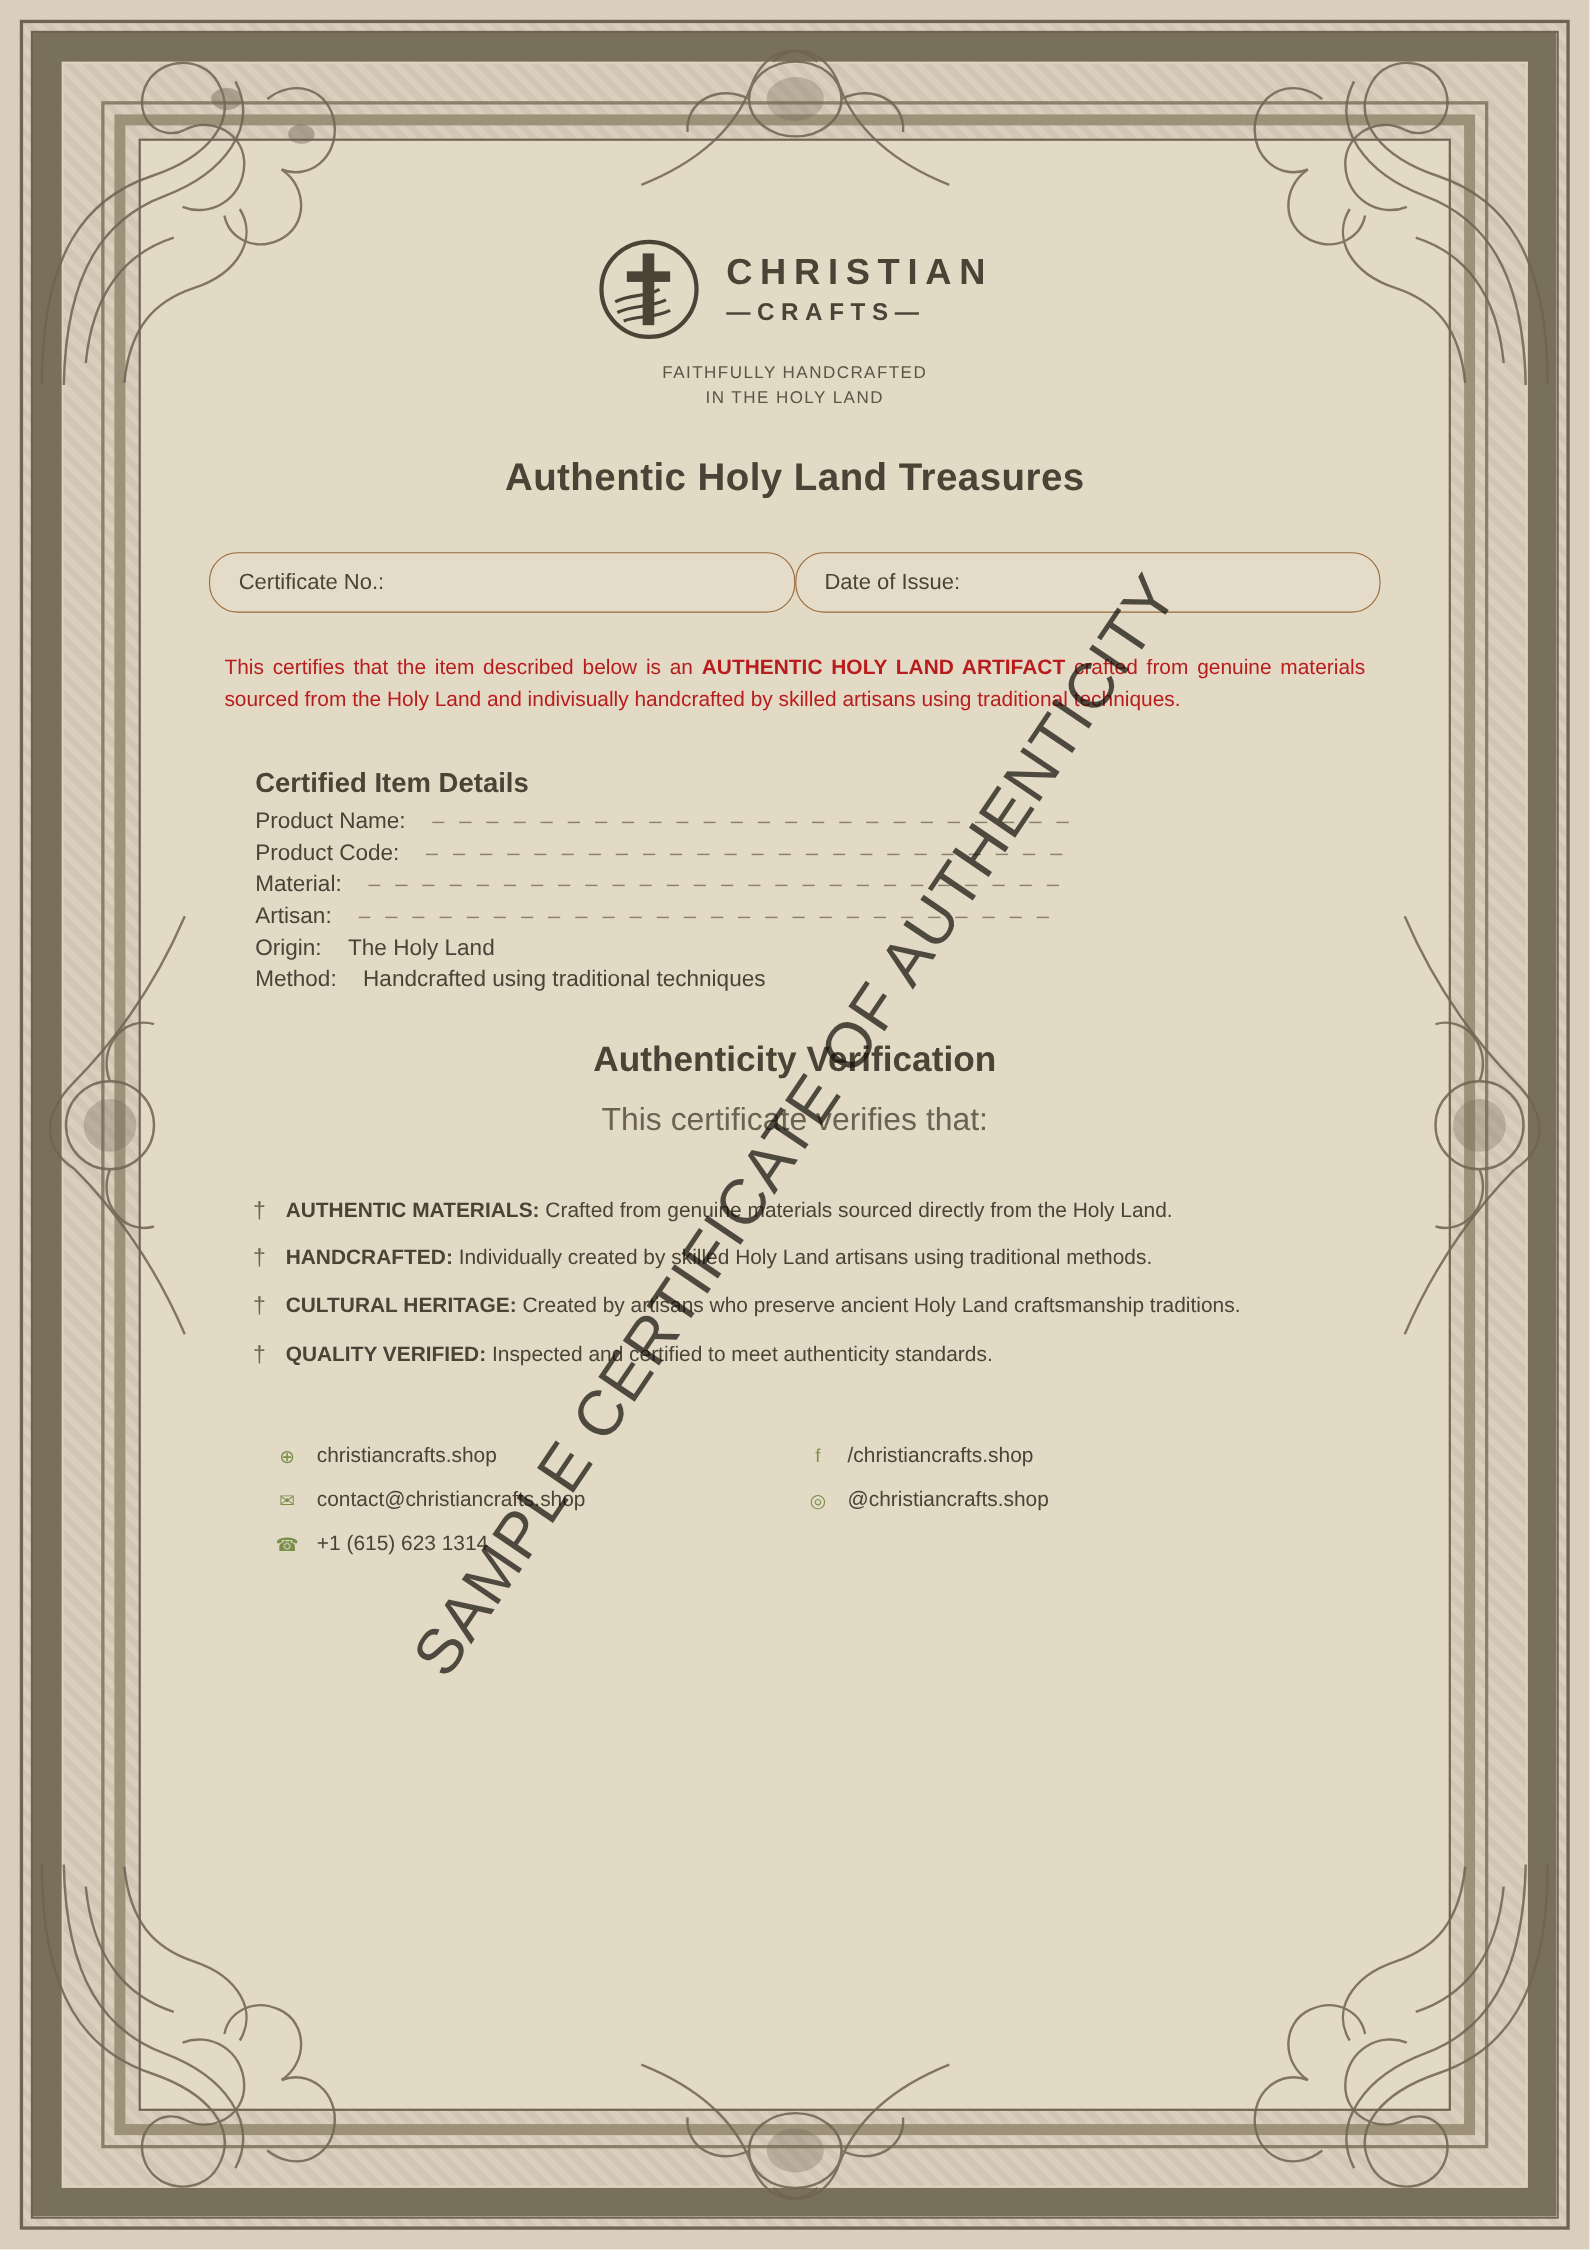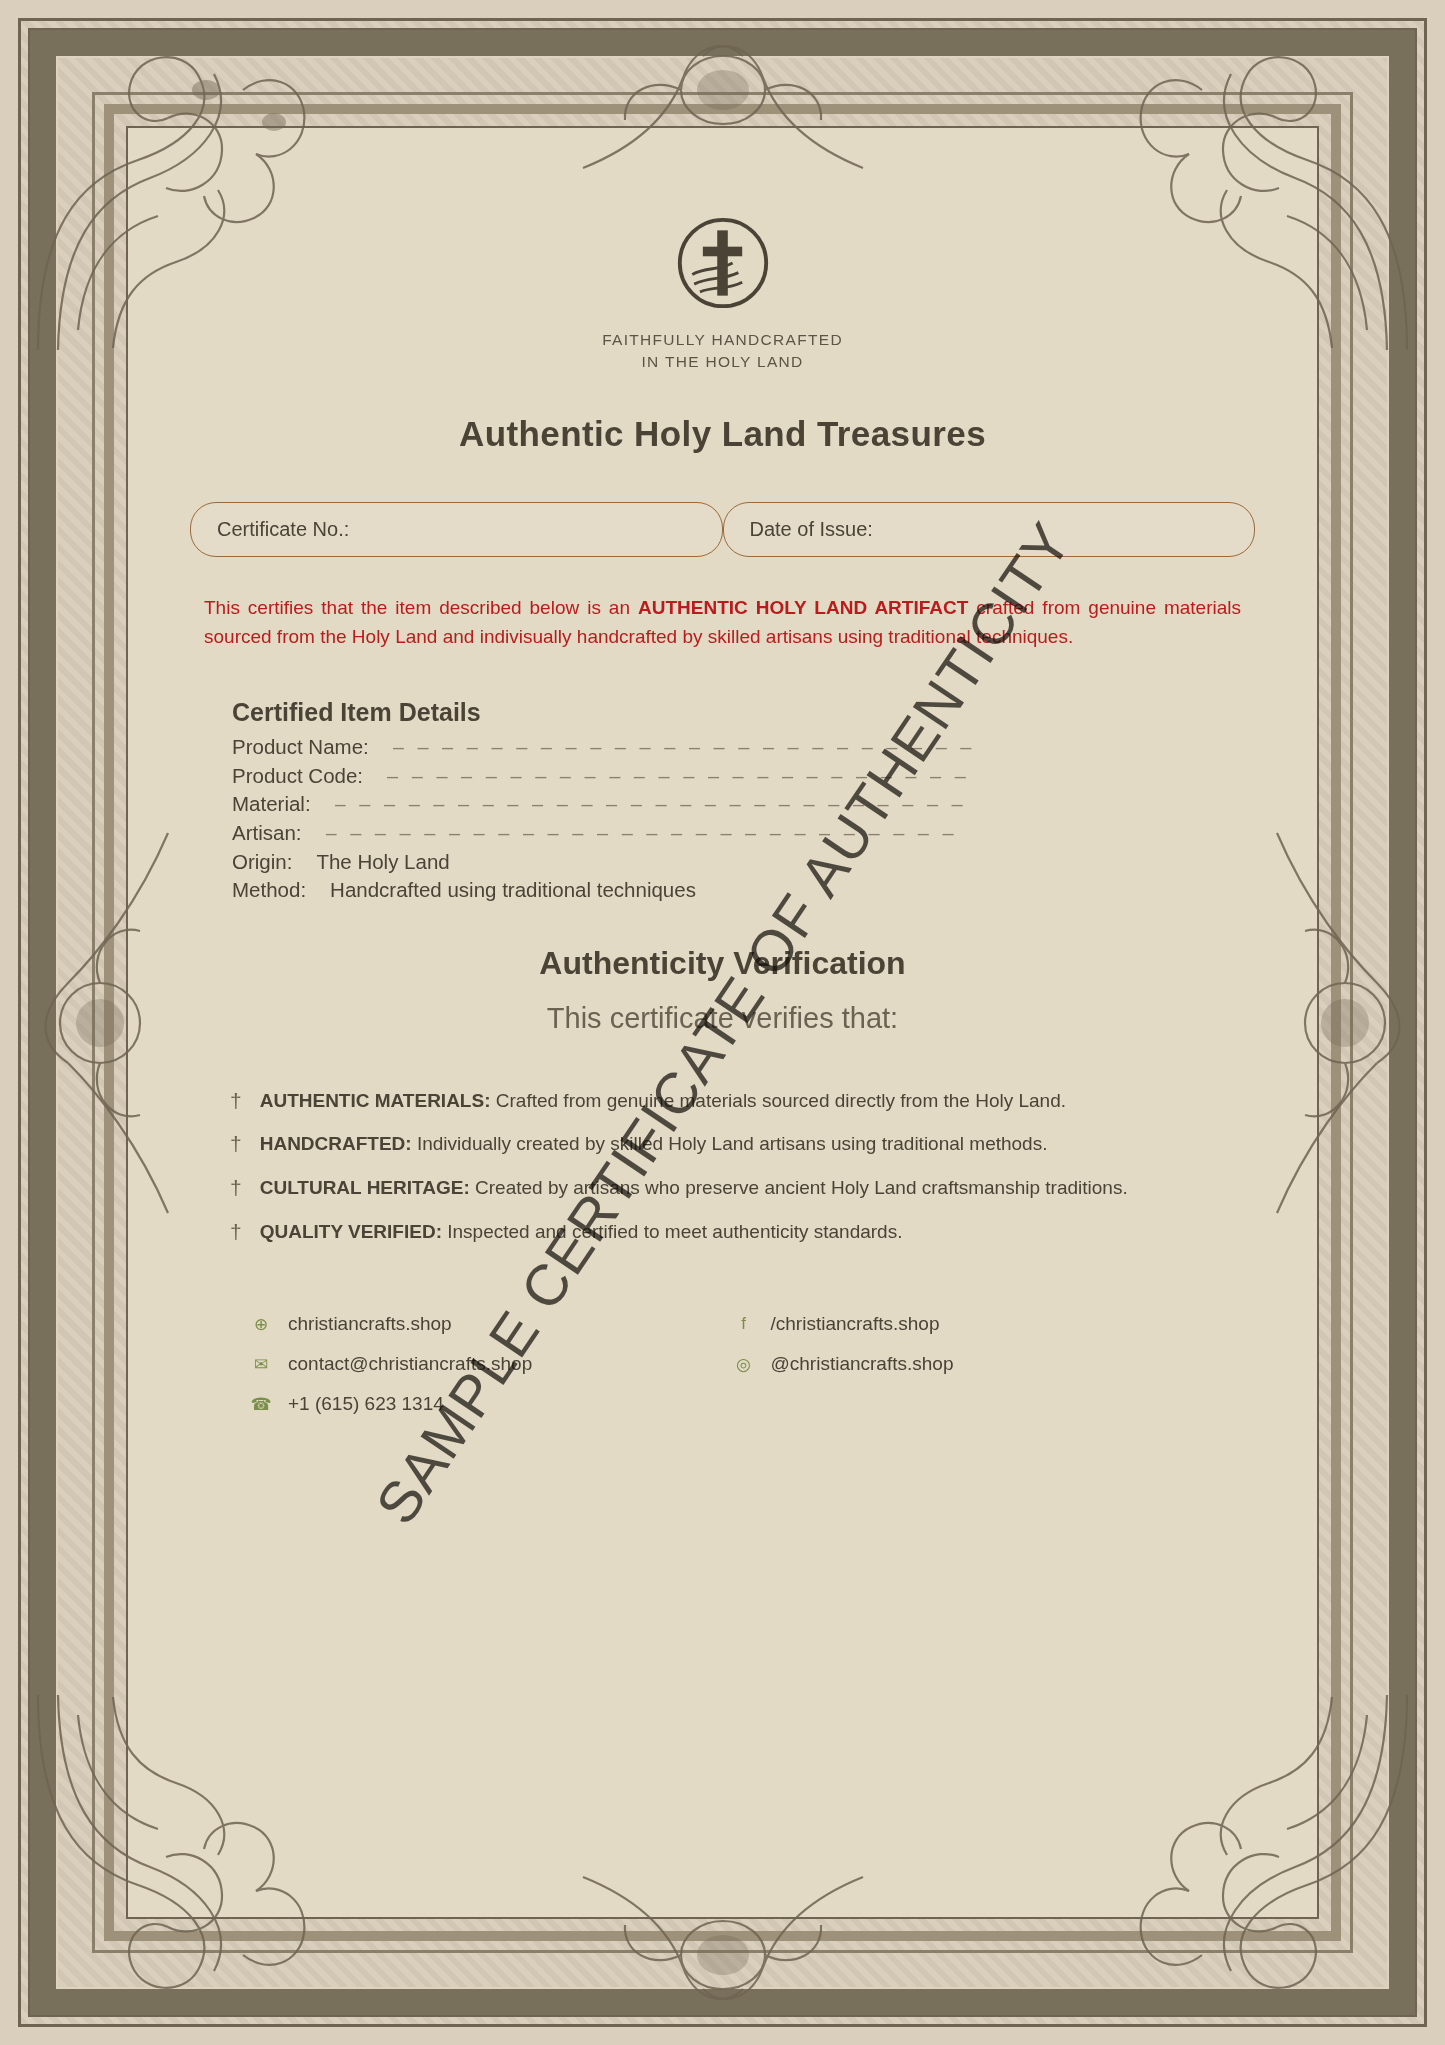--- a/index.html
+++ b/index.html
@@ -362,20 +362,24 @@
         <svg width="96" height="96" viewBox="0 0 100 100">
           <circle cx="50" cy="50" r="45" fill="none" stroke="#4a4336" stroke-width="4"></circle>
           <g stroke="#4a4336" stroke-width="3" fill="none">
             <path d="M18 62 C 32 54, 46 58, 60 50"></path>
             <path d="M20 72 C 36 64, 50 68, 66 60"></path>
             <path d="M26 80 C 42 74, 54 78, 70 70"></path>
           </g>
           <rect x="44" y="16" width="11" height="68" fill="#4a4336"></rect>
           <rect x="29" y="33" width="41" height="10" fill="#4a4336"></rect>
         </svg>
+        <div class="brand-text">
+          <div class="brand-name">CHRISTIAN</div>
+          <div class="brand-sub">—CRAFTS—</div>
+        </div>
       </div>
       <div class="tagline">
         <div>FAITHFULLY HANDCRAFTED</div>
         <div>IN THE HOLY LAND</div>
       </div>
     </div>
 
     <div class="cert-title">Authentic Holy Land Treasures</div>
 
     <div class="fields-row">

